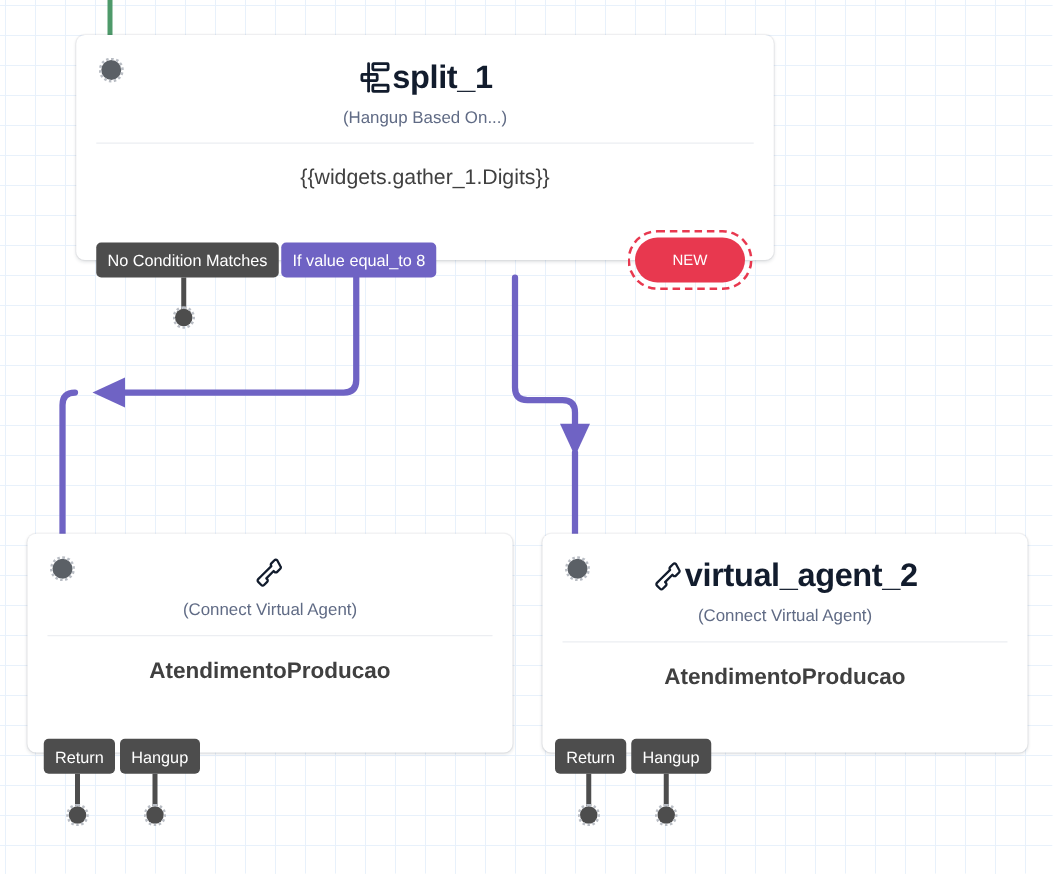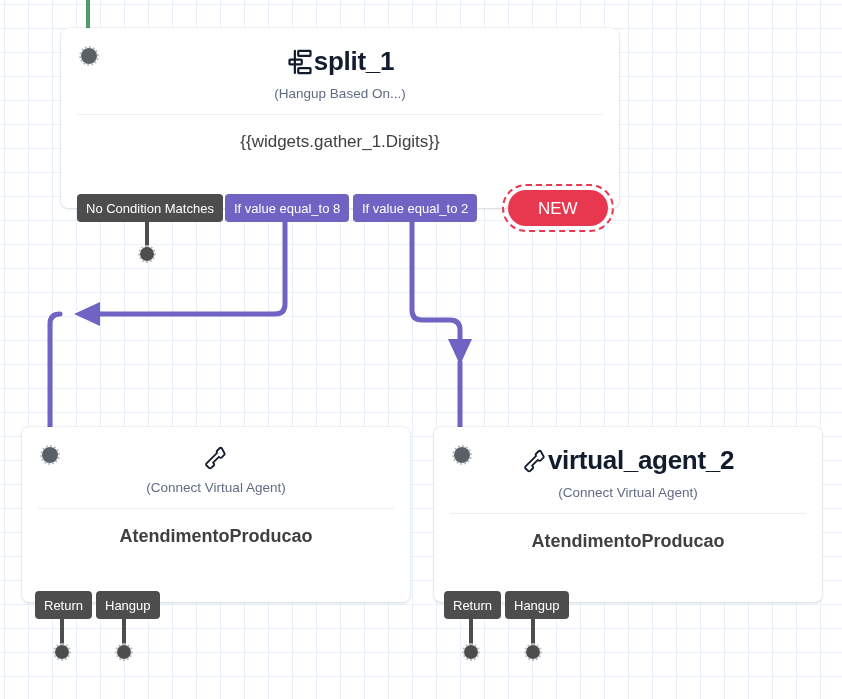--- a/index.html
+++ b/index.html
@@ -118,21 +118,21 @@
     line-height: 1;
   }
   .pill.dark   { background: #4d4d4d; text-align: right; }
   .pill.purple { background: #6f63c4; }
 
   .pill.newbtn {
     background: #e8384f;
     border-radius: 18px;
     height: 36px;
     padding: 0 30px;
-    font-size: 17px;
+    font-size: 12px;
     outline: 2px dashed #e8384f;
     outline-offset: 4px;
   }
 
   
   .out-dot {
     position: absolute;
     width: 18px;
     height: 18px;
     border-radius: 50%;
@@ -189,21 +189,20 @@
 
     <div class="node-divider"></div>
 
     <div class="node-body">{{widgets.gather_1.Digits}}</div>
   </div>
 
   <div class="pill dark" style="left:77px; top:194px;">No Condition Matches</div>
 
   <div class="pill purple" style="left:225px; top:194px;">If value equal_to 8</div>
 
-  <div class="pill purple" style="left:353px; top:194px;">If value equal_to 2</div>
 
   <div class="pill newbtn" style="left:508px; top:190px;">NEW</div>
 
   <div class="out-dot" style="left:138px; top:245px;"></div>
 
   <div class="node" style="left:22px; top:427px; width:388px; height:175px;">
 
     <div class="in-dot"></div>
 
     <div class="node-head">

